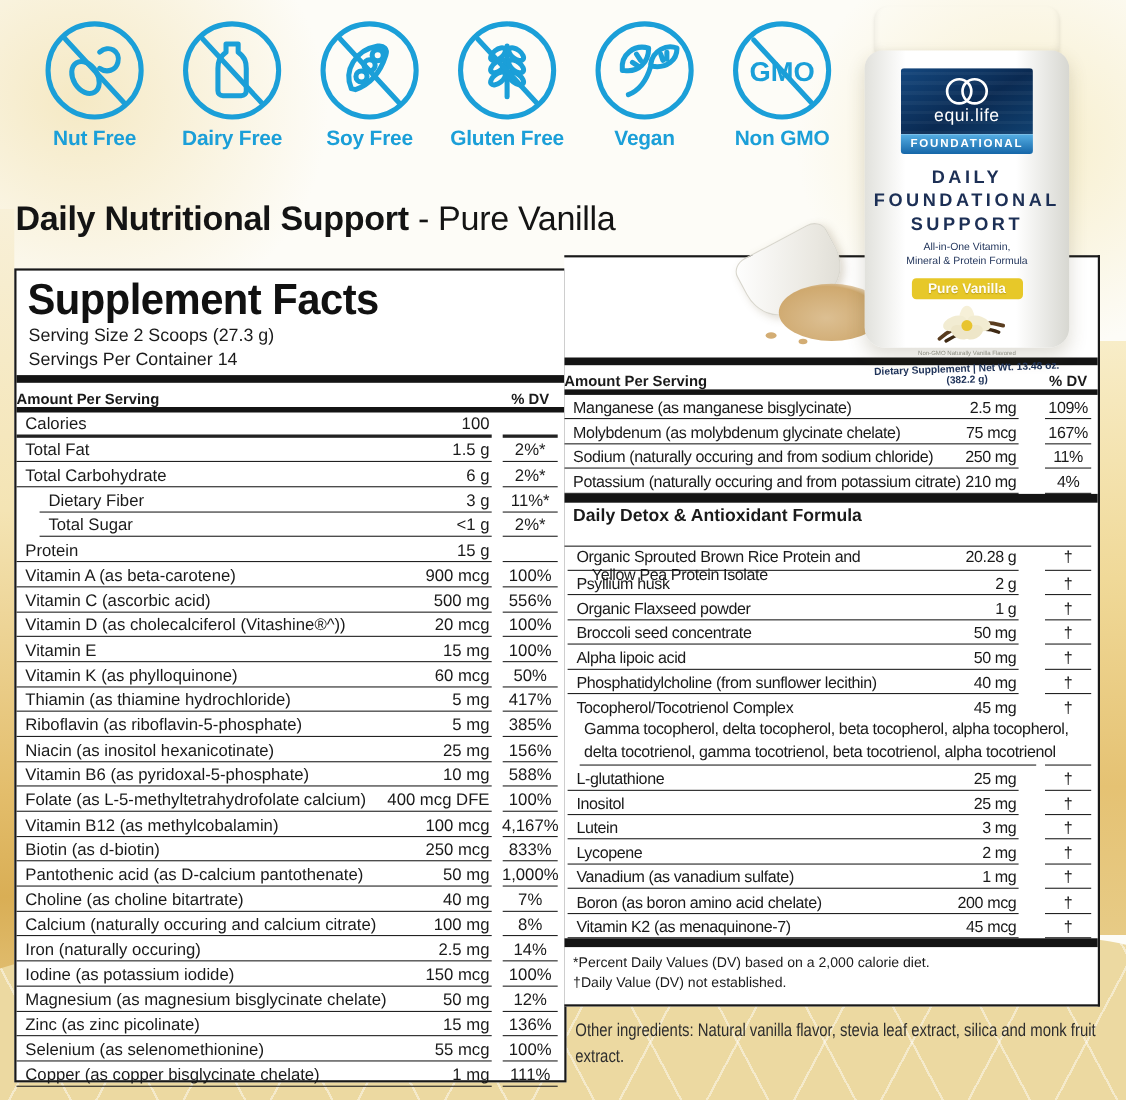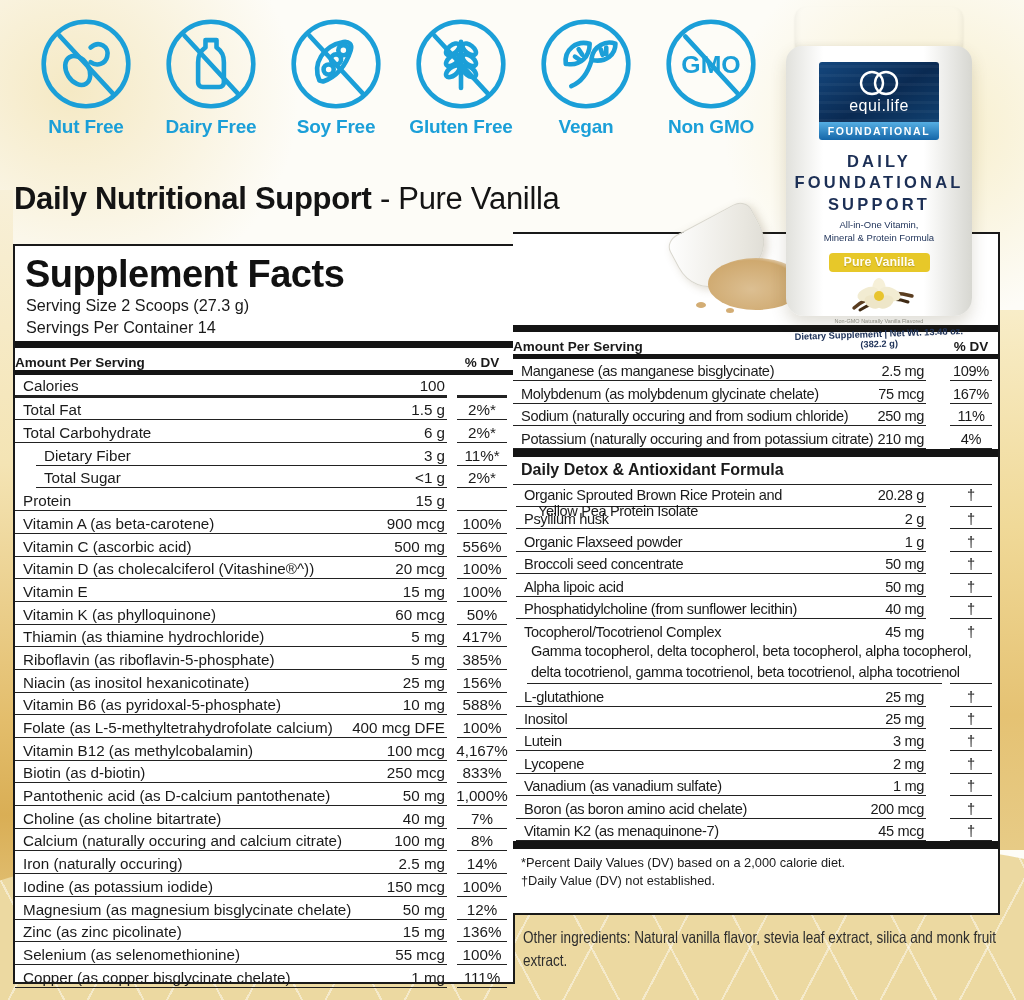--- a/index.html
+++ b/index.html
@@ -57,21 +57,21 @@
   .row.indent .rowmain { margin-left:21px; }
   .row.thick .rowmain, .row.thick .rowdv { border-bottom-width:3.5px; }
   .row.grouped .rowmain, .row.grouped .rowdv { border-bottom:none; }
   .row.tall { height:46px; }
   .row.tall .rowmain, .row.tall .rowdv { align-items:flex-start; padding-top:2px; }
   .name .name2 { display:block; padding-left:14px; }
   
   .panel-right .row { height:22.4px; font-size:14.6px; letter-spacing:-0.35px; column-gap:24px; }
   .panel-right .rowdv { width:42px; }
   .panel-right .row.indent .rowmain { margin-left:3px; }
-  .section-head { font-weight:700; font-size:16px; padding:4px 0 2px 8px; border-bottom:1.4px solid #222; margin-right:6px; height:28px; }
+  .section-head { font-weight:700; font-size:16px; padding:4px 0 2px 8px; border-bottom:1.4px solid #222; margin-right:6px; height:40px; }
   .subnote { font-size:14.6px; letter-spacing:-0.35px; line-height:20.5px; padding-left:18px; white-space:nowrap; }
   .sep { display:flex; column-gap:8px; padding-right:6px; height:2px; }
   .sep .sepmain { flex:1; border-bottom:1.4px solid #222; }
   .sep .sepdv { width:42px; border-bottom:1.4px solid #222; }
   .sep.indent .sepmain { margin-left:14px; }
   .foot { font-size:12.8px; line-height:17.5px; padding:5px 8px 0 8px; }
   
   .other-ing { position:absolute; z-index:2; left:523px; top:926px; width:592px; font-size:16.5px; line-height:1.4; color:#2d2d2d; transform:scaleX(.82); transform-origin:left top; }
   
   .product { position:absolute; z-index:3; left:648px; top:2px; width:372px; height:318px; }

